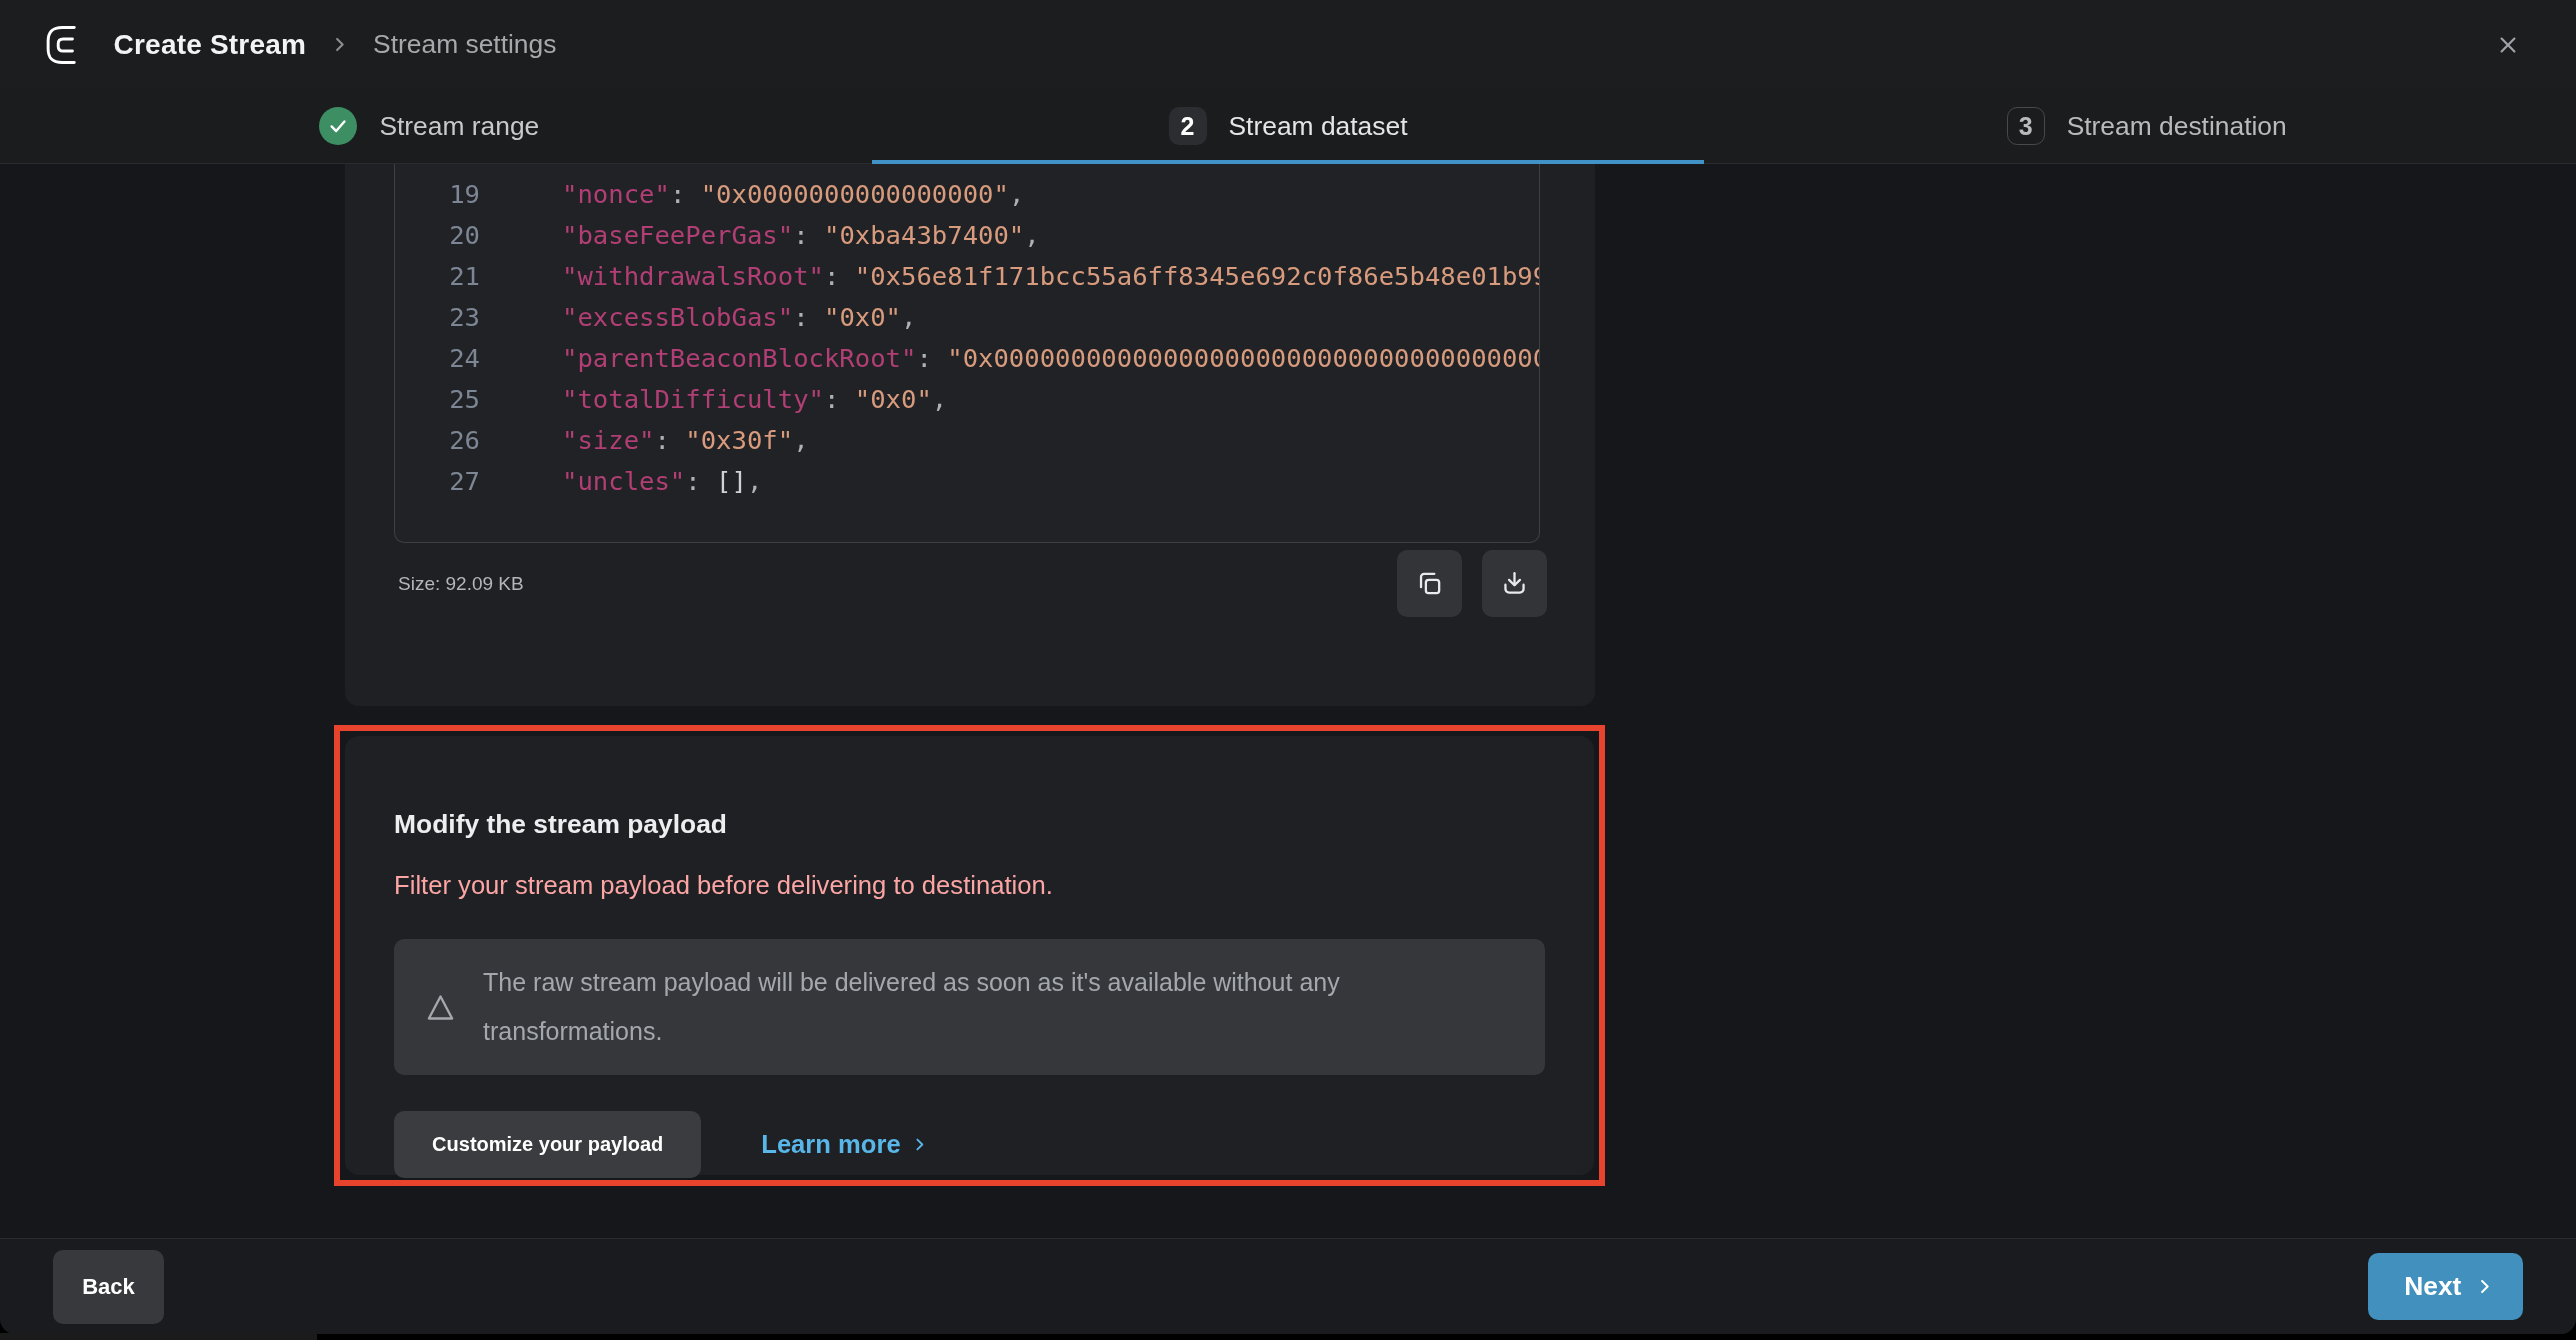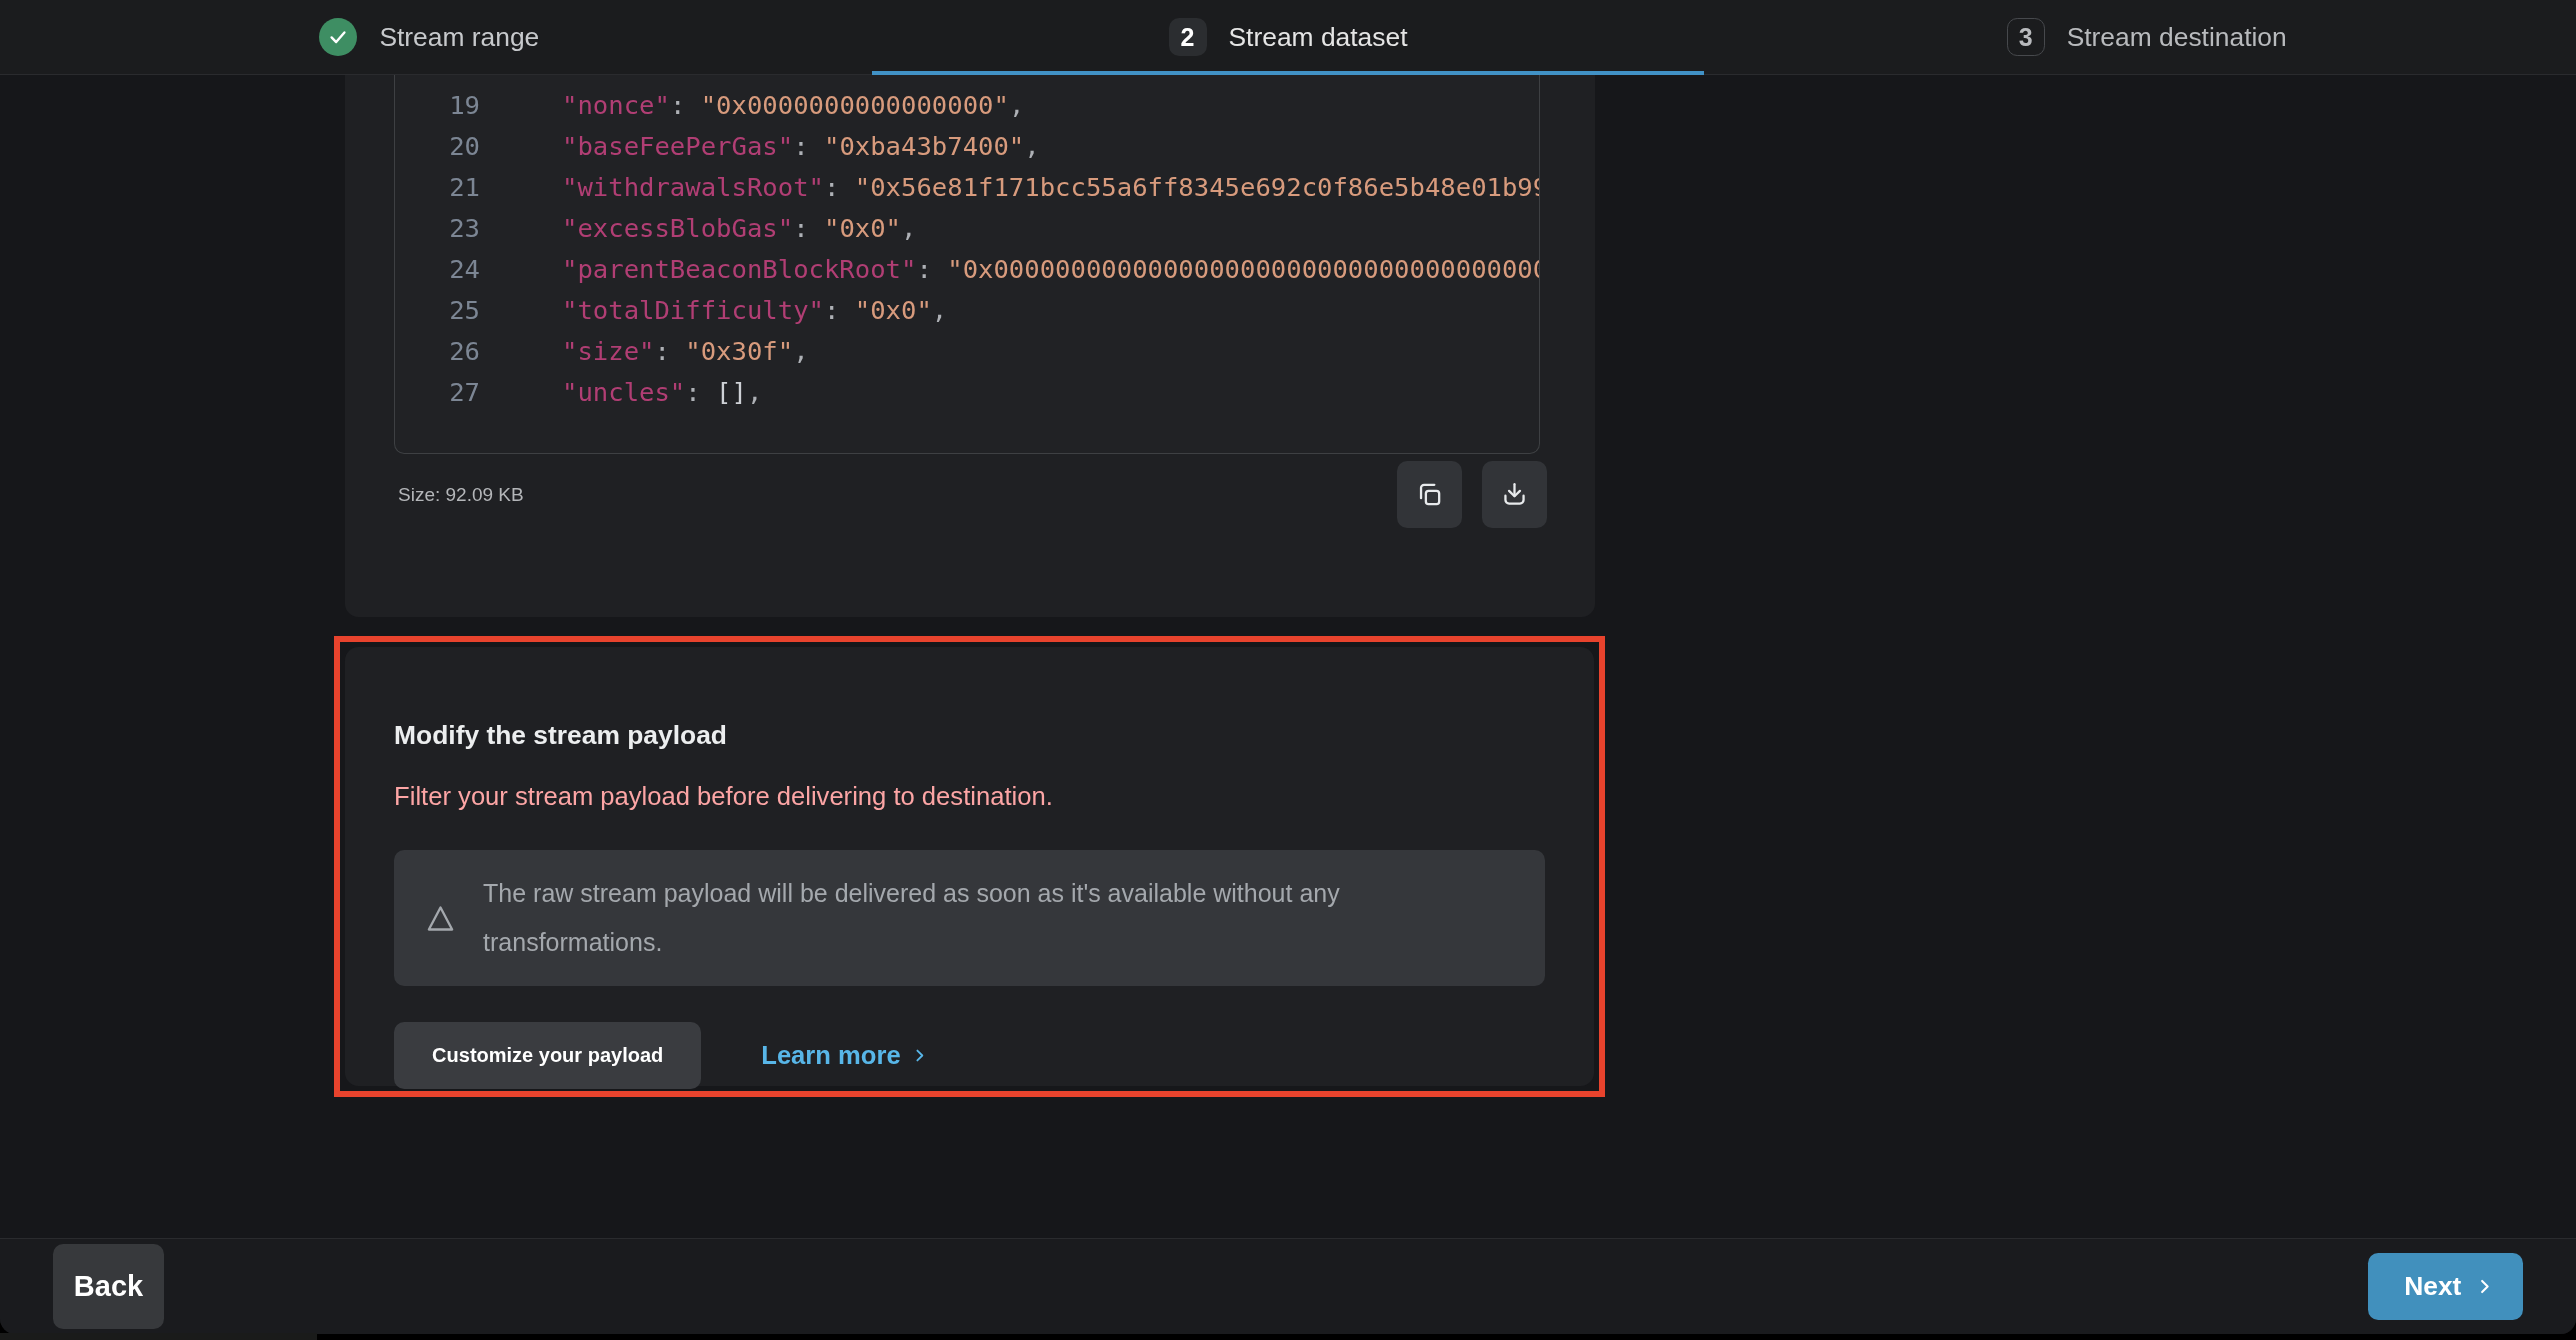--- a/index.html
+++ b/index.html
@@ -71,31 +71,49 @@
   .actions { margin-top:36px; display:flex; align-items:center; }
   .customize-btn { background:#3a3c40; border:none; border-radius:10.2px; height:67px;
                    padding:0 38px; font-family:inherit; font-size:20px; font-weight:700;
                    color:#ffffff; cursor:pointer; }
   .learn-more { margin-left:60px; display:flex; align-items:center; gap:10.2px;
                 color:#58b6e8; font-size:25.6px; font-weight:700; text-decoration:none; cursor:pointer; }
 
   
   .footer { position:absolute; left:0; right:0; bottom:0; height:96px; background:#1a1b1e;
             border-top:1.7px solid #2a2b2e; display:flex; align-items:center; padding:0 53px; }
-  .back-btn { width:111px; height:85px; background:#37393c; border:none; border-radius:10.2px;
-              font-family:inherit; font-size:29px; font-weight:600; color:#fff; cursor:pointer; }
+  .back-btn { width:111px; height:74px; background:#37393c; border:none; border-radius:10.2px;
+              font-family:inherit; font-size:22px; font-weight:600; color:#fff; cursor:pointer; }
   .next-btn { margin-left:auto; height:67px; padding:0 29px 0 36px; background:#4190bd;
               border:none; border-radius:10.2px; font-family:inherit; font-size:26.4px;
               font-weight:700; color:#fff; display:flex; align-items:center; gap:13.6px; cursor:pointer; }
 </style>
 </head>
 <body>
 
 <div class="dialog">
 
+  <div class="header">
+    <svg class="logo" viewBox="0 0 48 48" fill="none" stroke="#ffffff" stroke-width="3.2" stroke-linecap="round">
+      <path d="M33 5 H20 C9 5 4.5 9.5 4.5 20 V28 C4.5 38.5 9 43 20 43 H33"></path>
+      <path d="M31 17.5 H21 C17 17.5 15.5 19 15.5 22.5 V25.5 C15.5 29 17 30.5 21 30.5 H31"></path>
+    </svg>
+    <div class="hdr-title">Create Stream</div>
+    <span class="crumb-sep">
+      <svg width="19" height="19" viewBox="0 0 24 24" fill="none" stroke="#8b8e92" stroke-width="2.6" stroke-linecap="round" stroke-linejoin="round">
+          <polyline points="9 5 16 12 9 19"></polyline>
+        </svg>
+    </span>
+    <div class="hdr-crumb">Stream settings</div>
+    <div class="close-btn">
+      <svg width="22" height="22" viewBox="0 0 24 24" fill="none" stroke="#9fa3a7" stroke-width="2.4" stroke-linecap="round">
+          <path d="M5 5 L19 19 M19 5 L5 19"></path>
+        </svg>
+    </div>
+  </div>
 
   <div class="stepper">
     <div class="step">
       <span class="badge done">
         <svg width="22" height="22" viewBox="0 0 24 24" fill="none" stroke="#ffffff" stroke-width="2.6" stroke-linecap="round" stroke-linejoin="round">
             <polyline points="5 12.5 10 17.5 19 7"></polyline>
           </svg>
       </span>
       <span class="step-label done">Stream range</span>
     </div>

